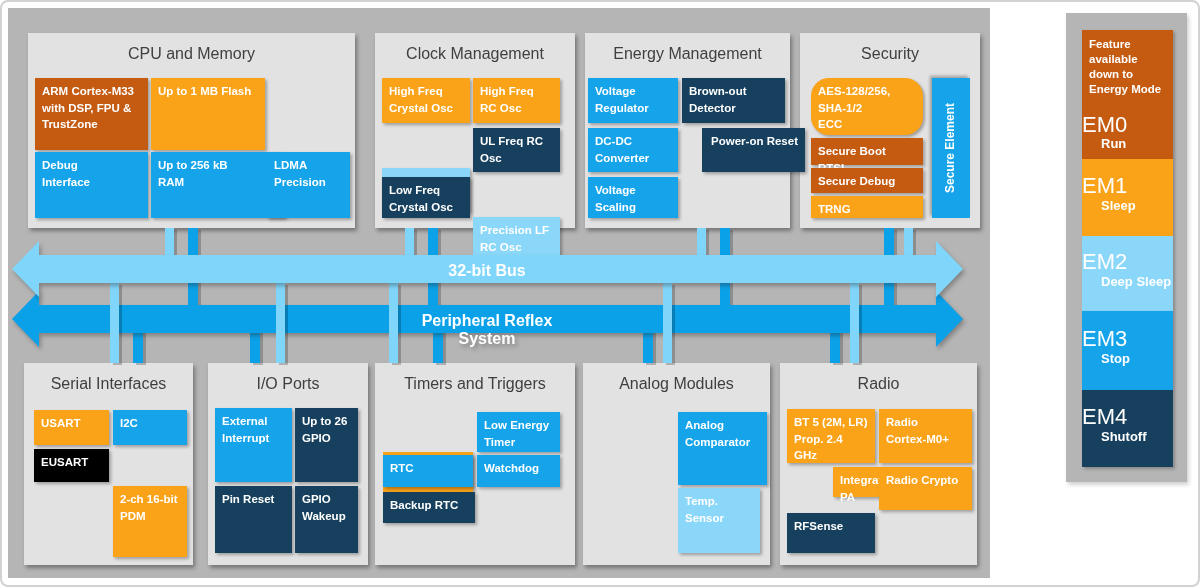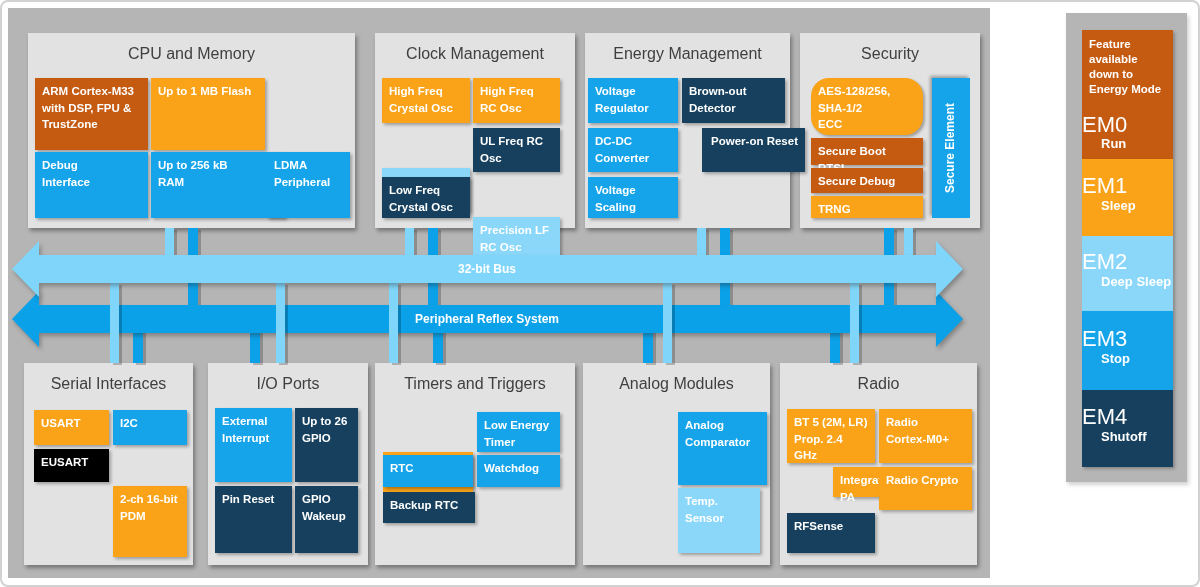--- a/index.html
+++ b/index.html
@@ -27,21 +27,21 @@
   .conn.blue{width:10px;background:var(--bus_blue);}
   .bus-group{position:absolute;left:0;top:0;filter:drop-shadow(2px 3px 2px rgba(40,40,40,0.35));}
   .bus-body{position:absolute;}
   .bus-body.light{background:var(--bus_light);}
   .bus-body.blue{background:var(--bus_blue);}
   .tri{position:absolute;width:0;height:0;border-top:28px solid transparent;border-bottom:28px solid transparent;}
   .tri-left.light{border-right:27px solid var(--bus_light);}
   .tri-right.light{border-left:27px solid var(--bus_light);}
   .tri-left.blue{border-right:27px solid var(--bus_blue);}
   .tri-right.blue{border-left:27px solid var(--bus_blue);}
-  .bus-label{position:absolute;width:160px;text-align:center;color:#ffffff;font-size:12px;font-weight:700;}
+  .bus-label{position:absolute;width:160px;text-align:center;color:#ffffff;font-size:16px;font-weight:700;}
   .em-block{
     position:absolute;color:#ffffff;box-sizing:border-box;box-shadow:2px 2px 3px rgba(0,0,0,0.25);
     display:flex;flex-direction:column;justify-content:center;
   }
   .em-block.with-header{justify-content:flex-start;}
   .em-header{padding:7px 6px 0 7px;font-size:11.5px;font-weight:700;line-height:1.3;white-space:pre-line;}
   .em-name{text-align:left;font-size:22px;font-weight:400;line-height:1.05;}
   .with-header .em-name{margin-top:auto;}
   .em-sub{padding-left:19px;font-size:13px;font-weight:700;margin-bottom:8px;}
 </style>
@@ -83,21 +83,21 @@
 
   <div class="cell" style="left: 35px; top: 78px; width: 113px; height: 72px; background: rgb(197, 90, 17);">ARM Cortex-M33
 with DSP, FPU &amp;
 TrustZone</div>
   <div class="cell" style="left: 151px; top: 78px; width: 114px; height: 72px; background: rgb(250, 163, 25);">Up to 1 MB Flash</div>
   <div class="cell" style="left: 35px; top: 152px; width: 113px; height: 66px; background: rgb(21, 164, 234);">Debug
 Interface</div>
   <div class="cell" style="left: 151px; top: 152px; width: 134px; height: 66px; background: rgb(21, 164, 234);">Up to 256 kB
 RAM</div>
   <div class="cell" style="left: 267px; top: 152px; width: 83px; height: 66px; background: rgb(21, 164, 234);">LDMA
-Peripheral</div>
+Precision</div>
 
   <div class="cell" style="left: 382px; top: 78px; width: 88px; height: 45px; background: rgb(250, 163, 25);">High Freq
 Crystal Osc</div>
   <div class="cell" style="left: 473px; top: 78px; width: 87px; height: 45px; background: rgb(250, 163, 25);">High Freq
 RC Osc</div>
   <div class="cell" style="left: 382px; top: 128px; width: 88px; height: 44px; background: rgb(139, 215, 249); margin-top: 40px;">Fast Startup
 RC Osc</div>
   <div class="cell" style="left: 473px; top: 128px; width: 87px; height: 44px; background: rgb(22, 64, 94);">UL Freq RC
 Osc</div>
   <div class="cell" style="left: 382px; top: 177px; width: 88px; height: 41px; background: rgb(22, 64, 94);">Low Freq

